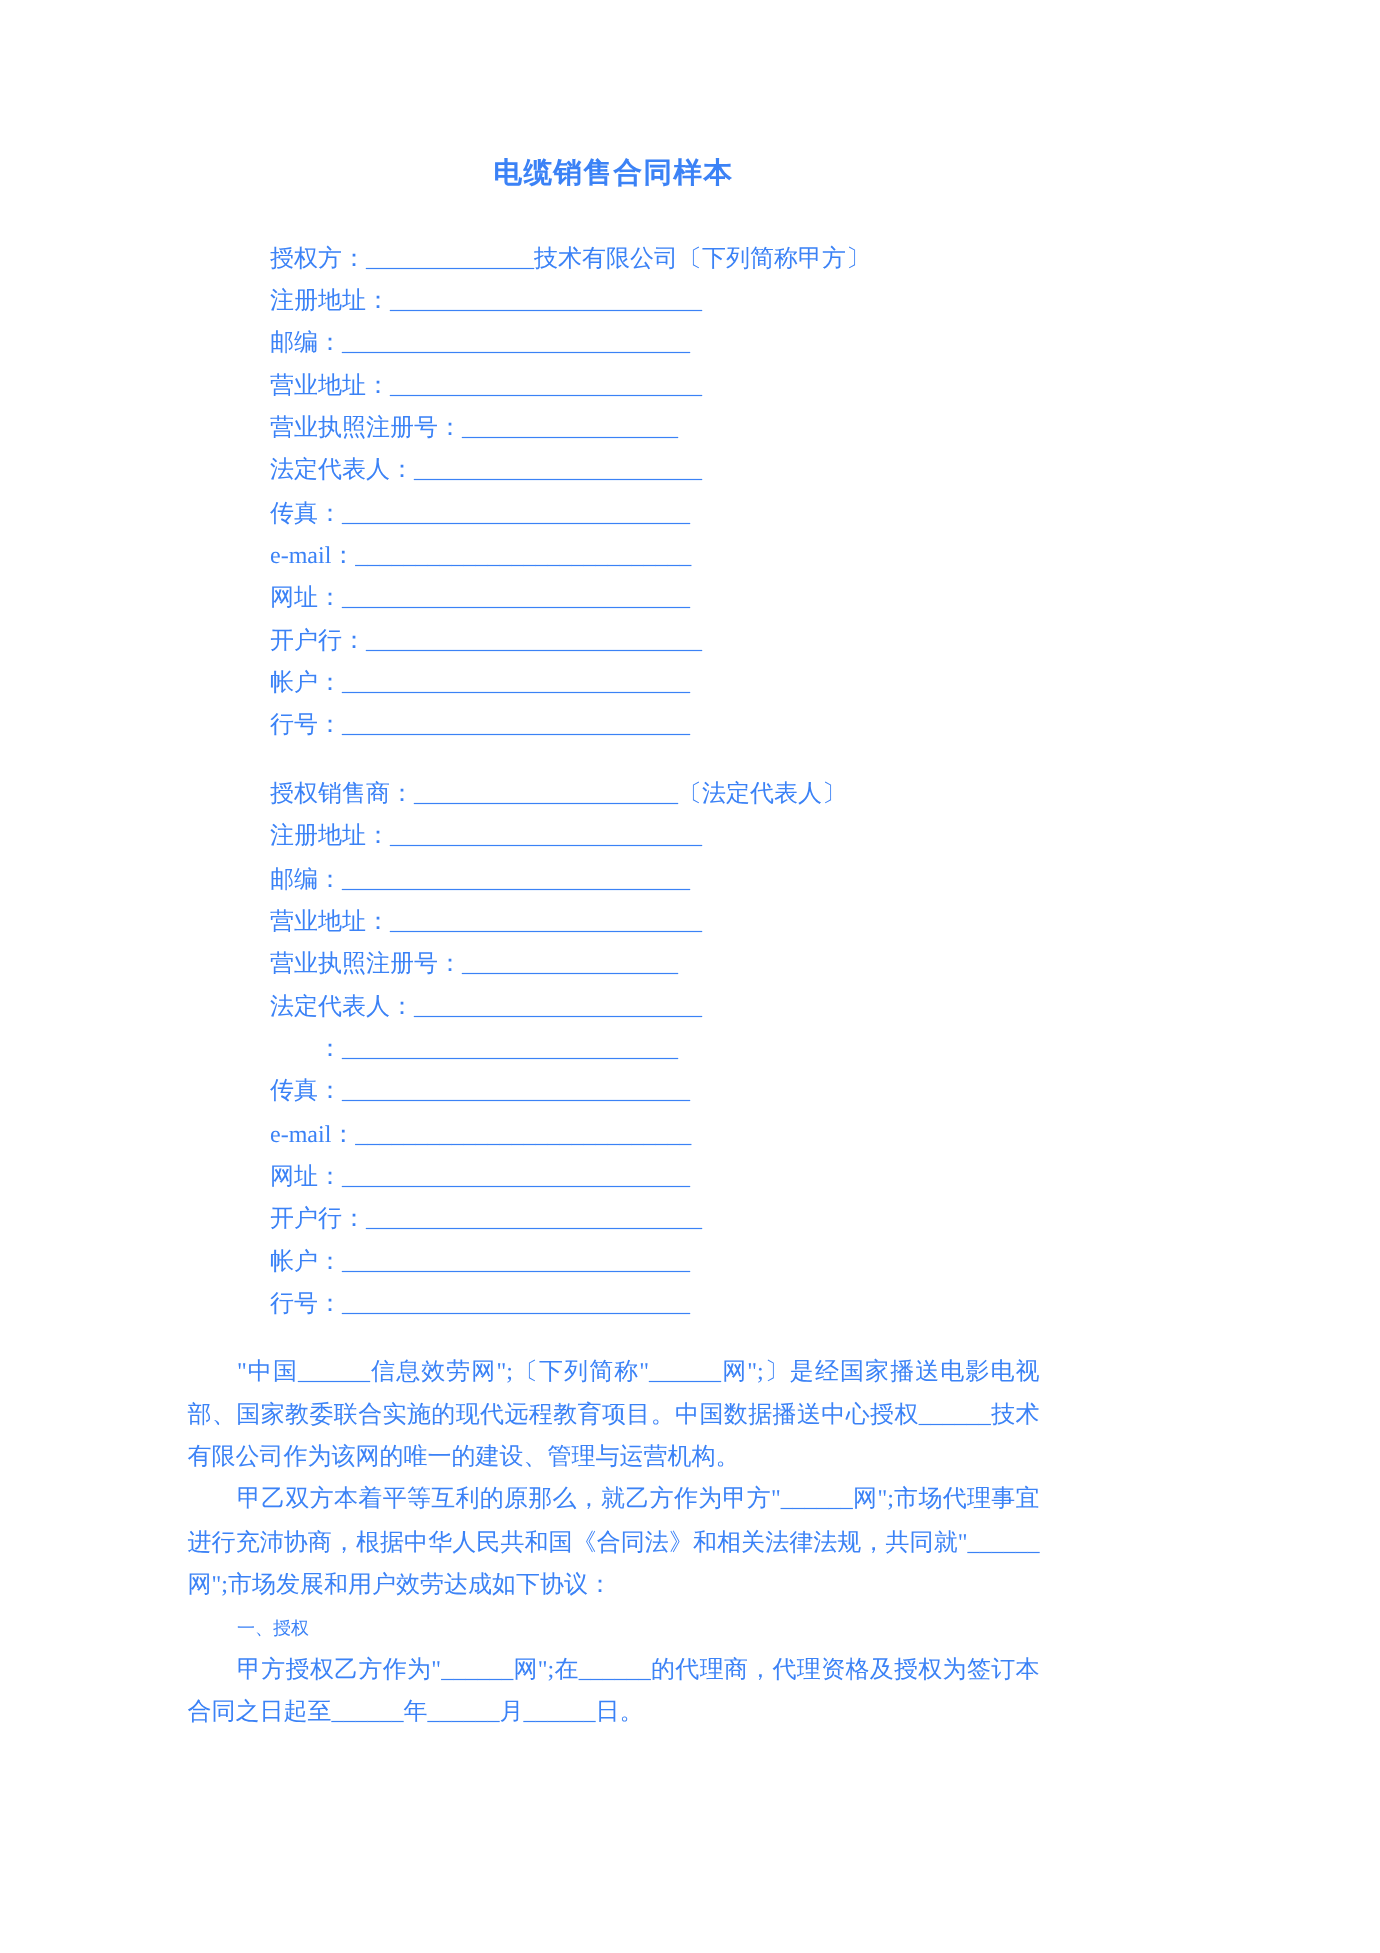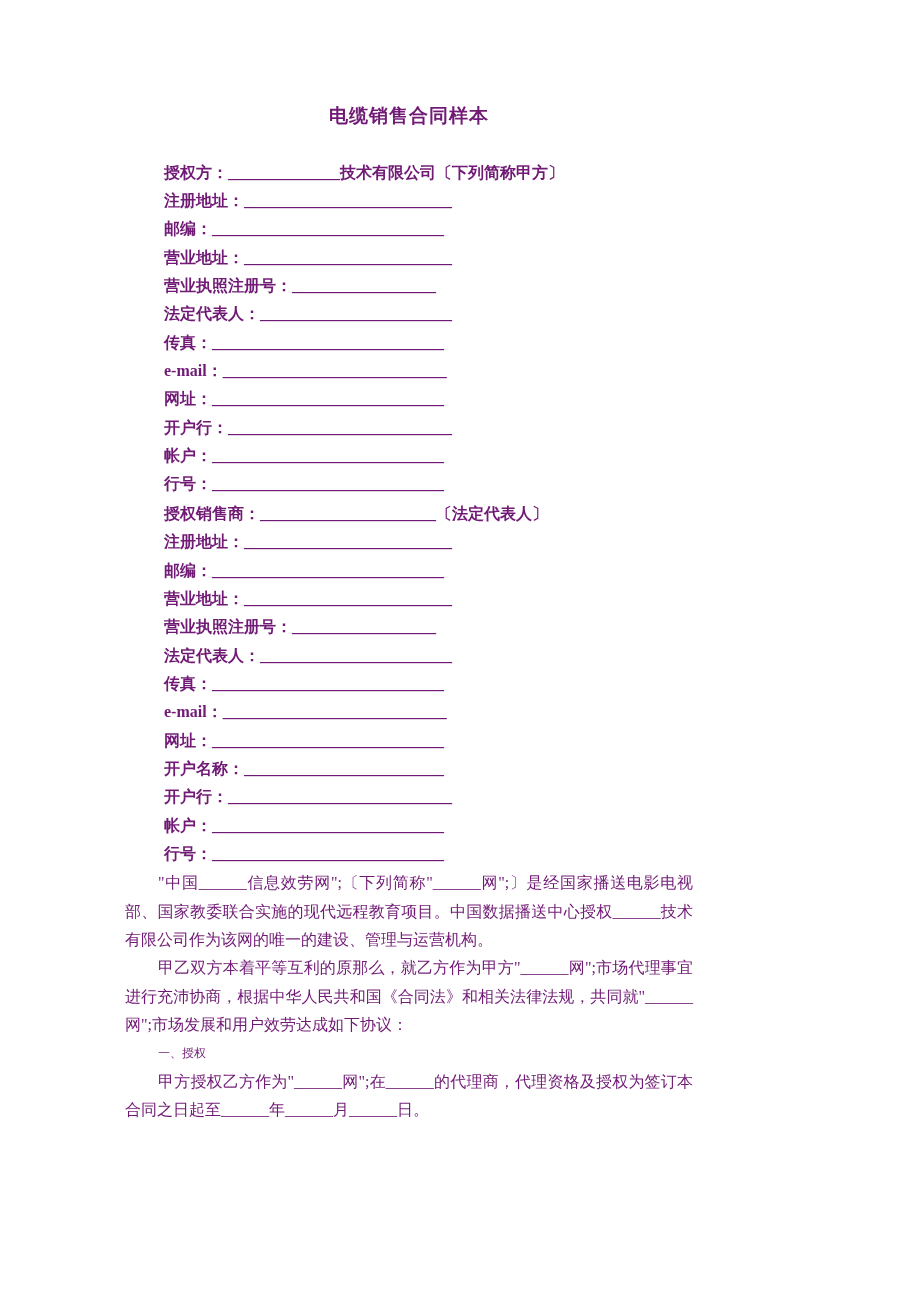--- a/index.html
+++ b/index.html
@@ -8,32 +8,32 @@
     background: #ffffff;
   }
   .page {
     position: relative;
     width: 819px;
     height: 1302px;
     box-sizing: border-box;
     background: #ffffff;
     padding: 102px 126px 0 125px;
     font-family: "Liberation Serif", "DejaVu Serif", serif;
-    color: #701a75;
+    color: #3b82f6;
     overflow: hidden;
   }
   .title {
     font-size: 19px;
     font-weight: 700;
     text-align: center;
     line-height: 28.35px;
     margin: 0 0 28.35px 0;
     letter-spacing: 1px;
   }
-  .block { margin: 1px; font-weight: bold; }
+  .block { margin: 17px; }
   .line {
     font-size: 16px;
     line-height: 28.35px;
     padding-left: 38px;
     white-space: pre;
   }
   .para {
     margin: 0;
     font-size: 16px;
     line-height: 28.35px;
@@ -71,24 +71,24 @@
       <div class="line">行号：_____________________________</div>
     </div>
 
   <div class="block">
       <div class="line">授权销售商：______________________〔法定代表人〕</div>
       <div class="line">注册地址：__________________________</div>
       <div class="line">邮编：_____________________________</div>
       <div class="line">营业地址：__________________________</div>
       <div class="line">营业执照注册号：__________________</div>
       <div class="line">法定代表人：________________________</div>
+      <div class="line">　　：____________________________</div>
       <div class="line">传真：_____________________________</div>
       <div class="line">e-mail：____________________________</div>
       <div class="line">网址：_____________________________</div>
-      <div class="line">开户名称：_________________________</div>
       <div class="line">开户行：____________________________</div>
       <div class="line">帐户：_____________________________</div>
       <div class="line">行号：_____________________________</div>
     </div>
 
   <p class="para">"中国______信息效劳网";〔下列简称"______网";〕是经国家播送电影电视部、国家教委联合实施的现代远程教育项目。中国数据播送中心授权______技术有限公司作为该网的唯一的建设、管理与运营机构。</p>
 
   <p class="para">甲乙双方本着平等互利的原那么，就乙方作为甲方"______网";市场代理事宜进行充沛协商，根据中华人民共和国《合同法》和相关法律法规，共同就"______网";市场发展和用户效劳达成如下协议：</p>
 
   <div class="heading">一、授权</div>

